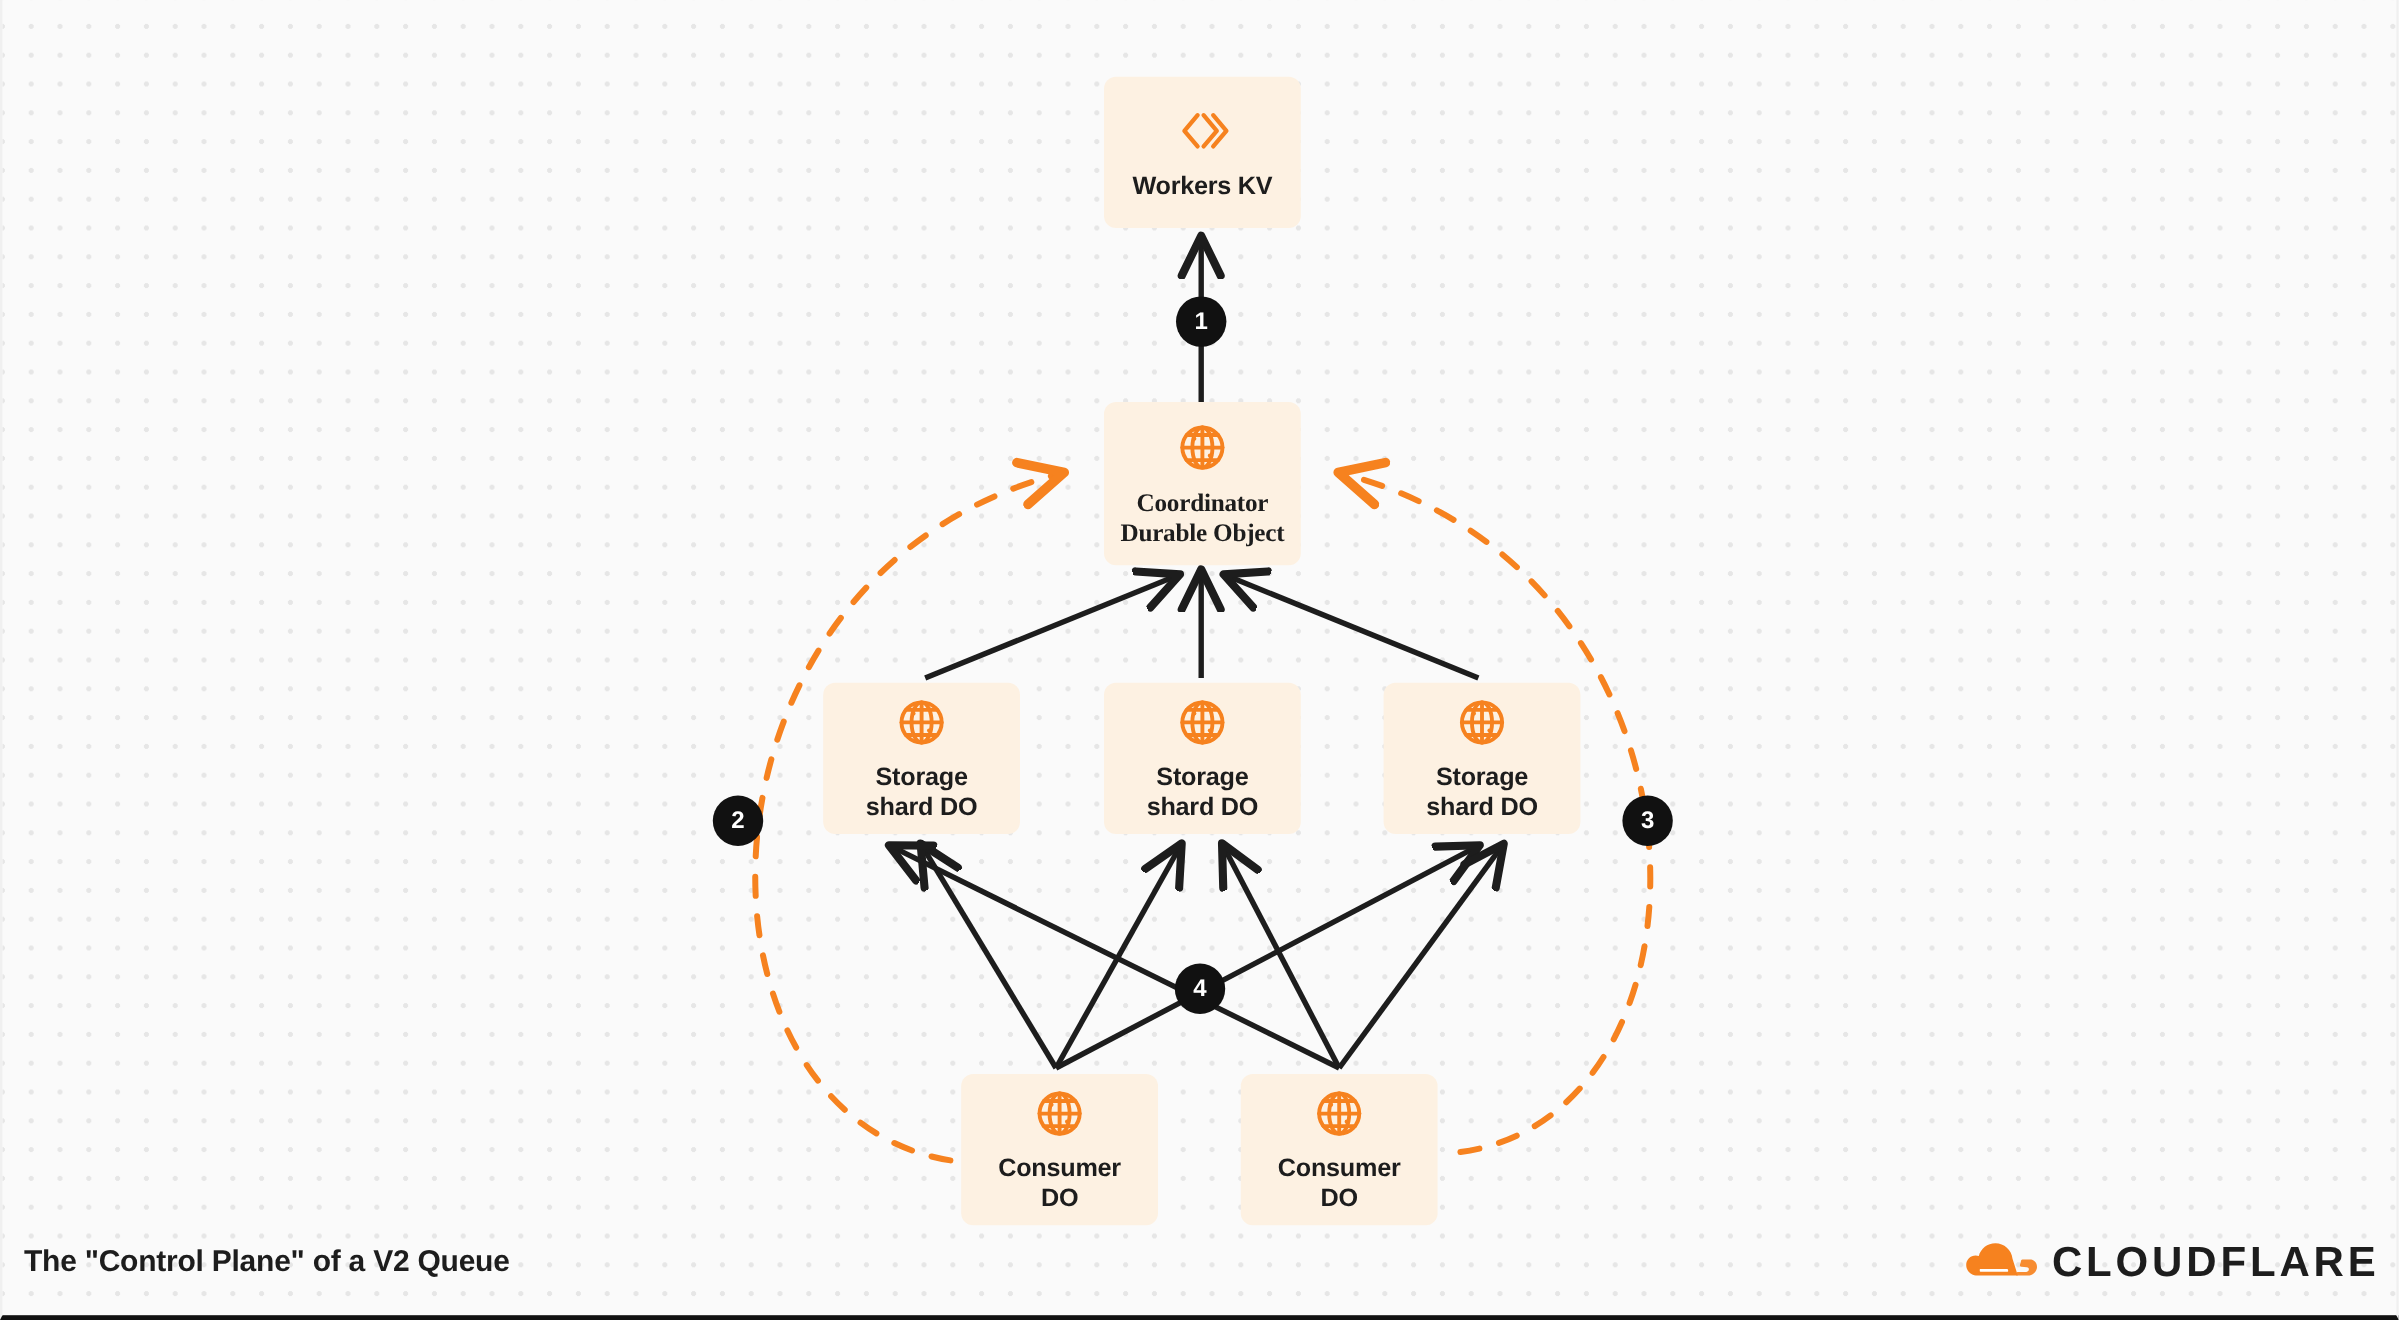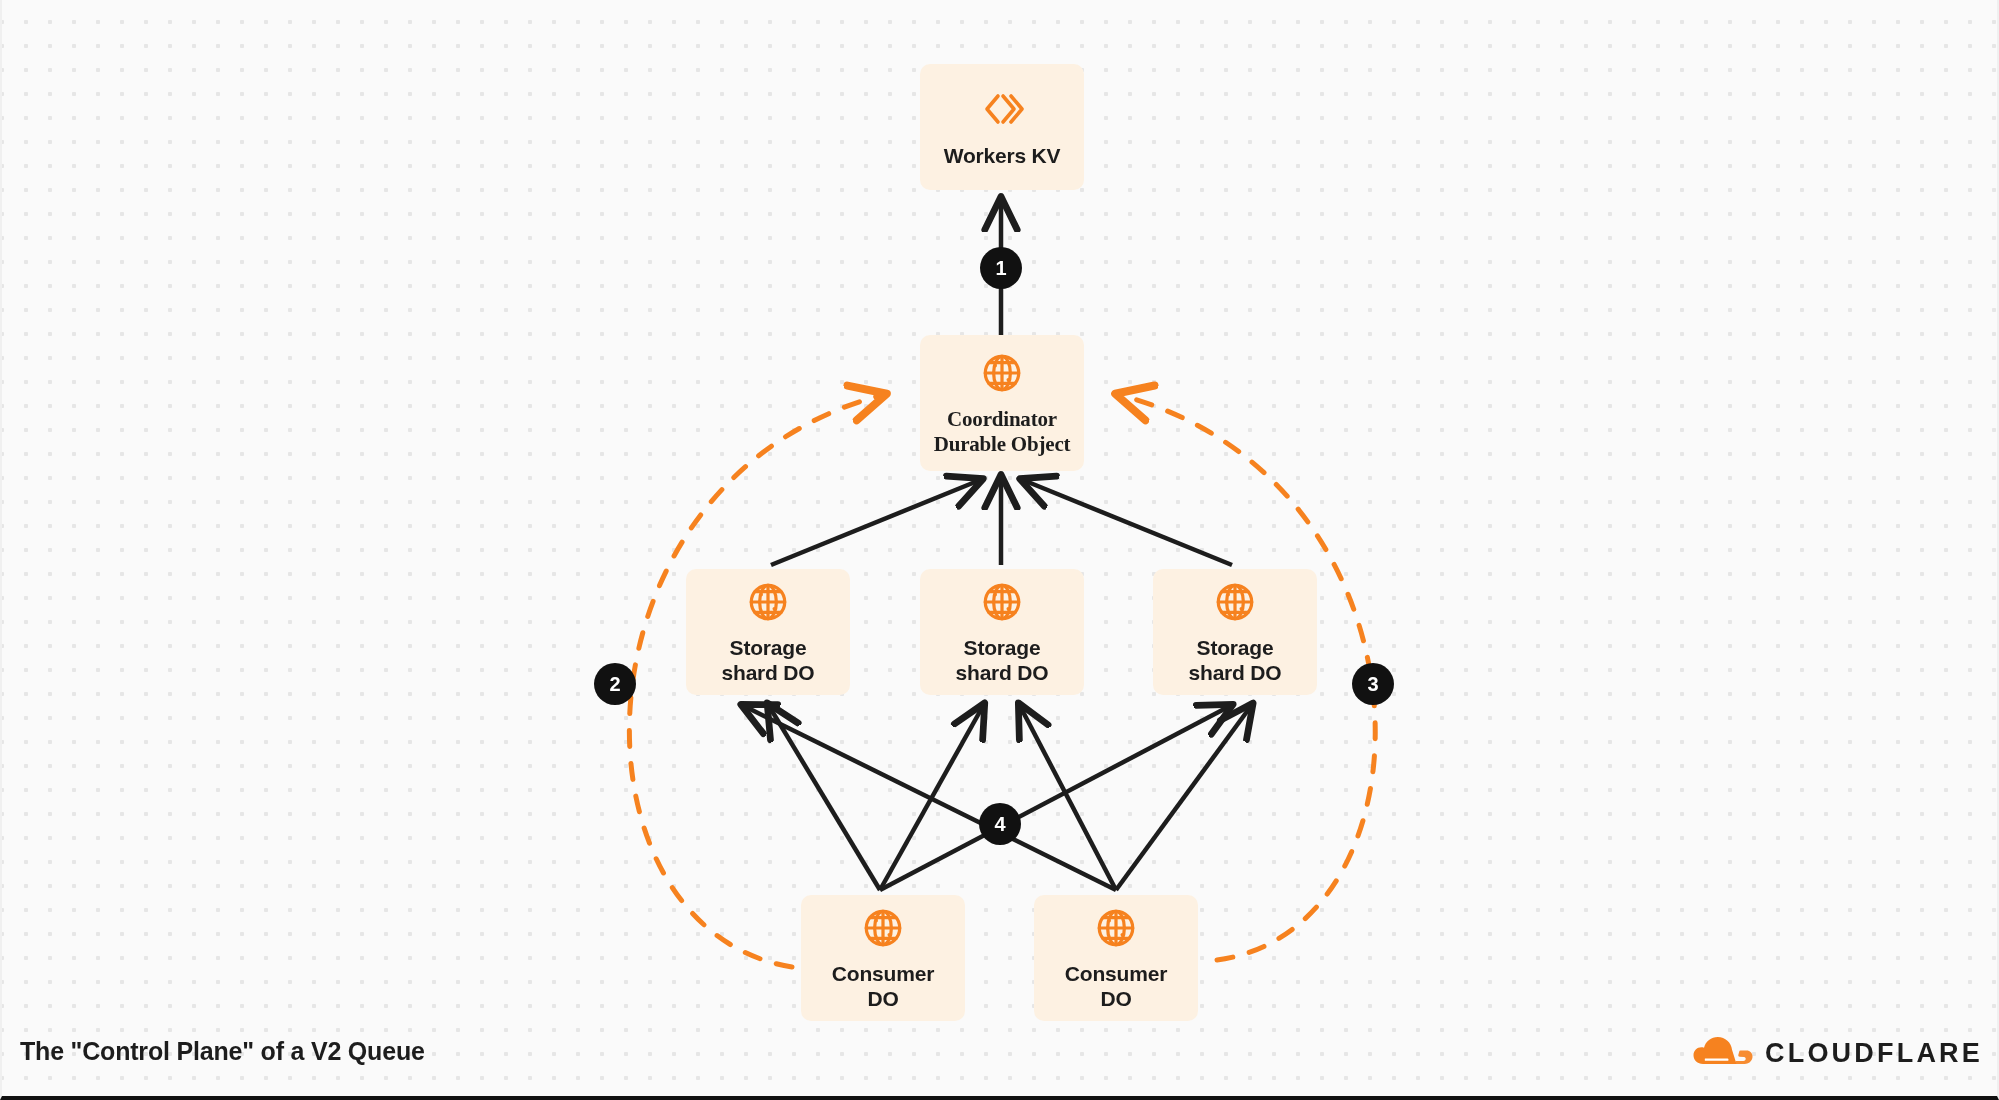--- a/index.html
+++ b/index.html
@@ -82,21 +82,21 @@
 
   #brand {
     position: absolute;
     right: 14px;
     bottom: 24px;
     display: flex;
     align-items: center;
     gap: 10px;
   }
   #brand .cf-word {
-    font-size: 27px;
+    font-size: 35px;
     font-weight: bold;
     letter-spacing: 3.2px;
     color: #1d1d1d;
   }
 </style>
 </head>
 <body>
 
 <div id="stage">
 

